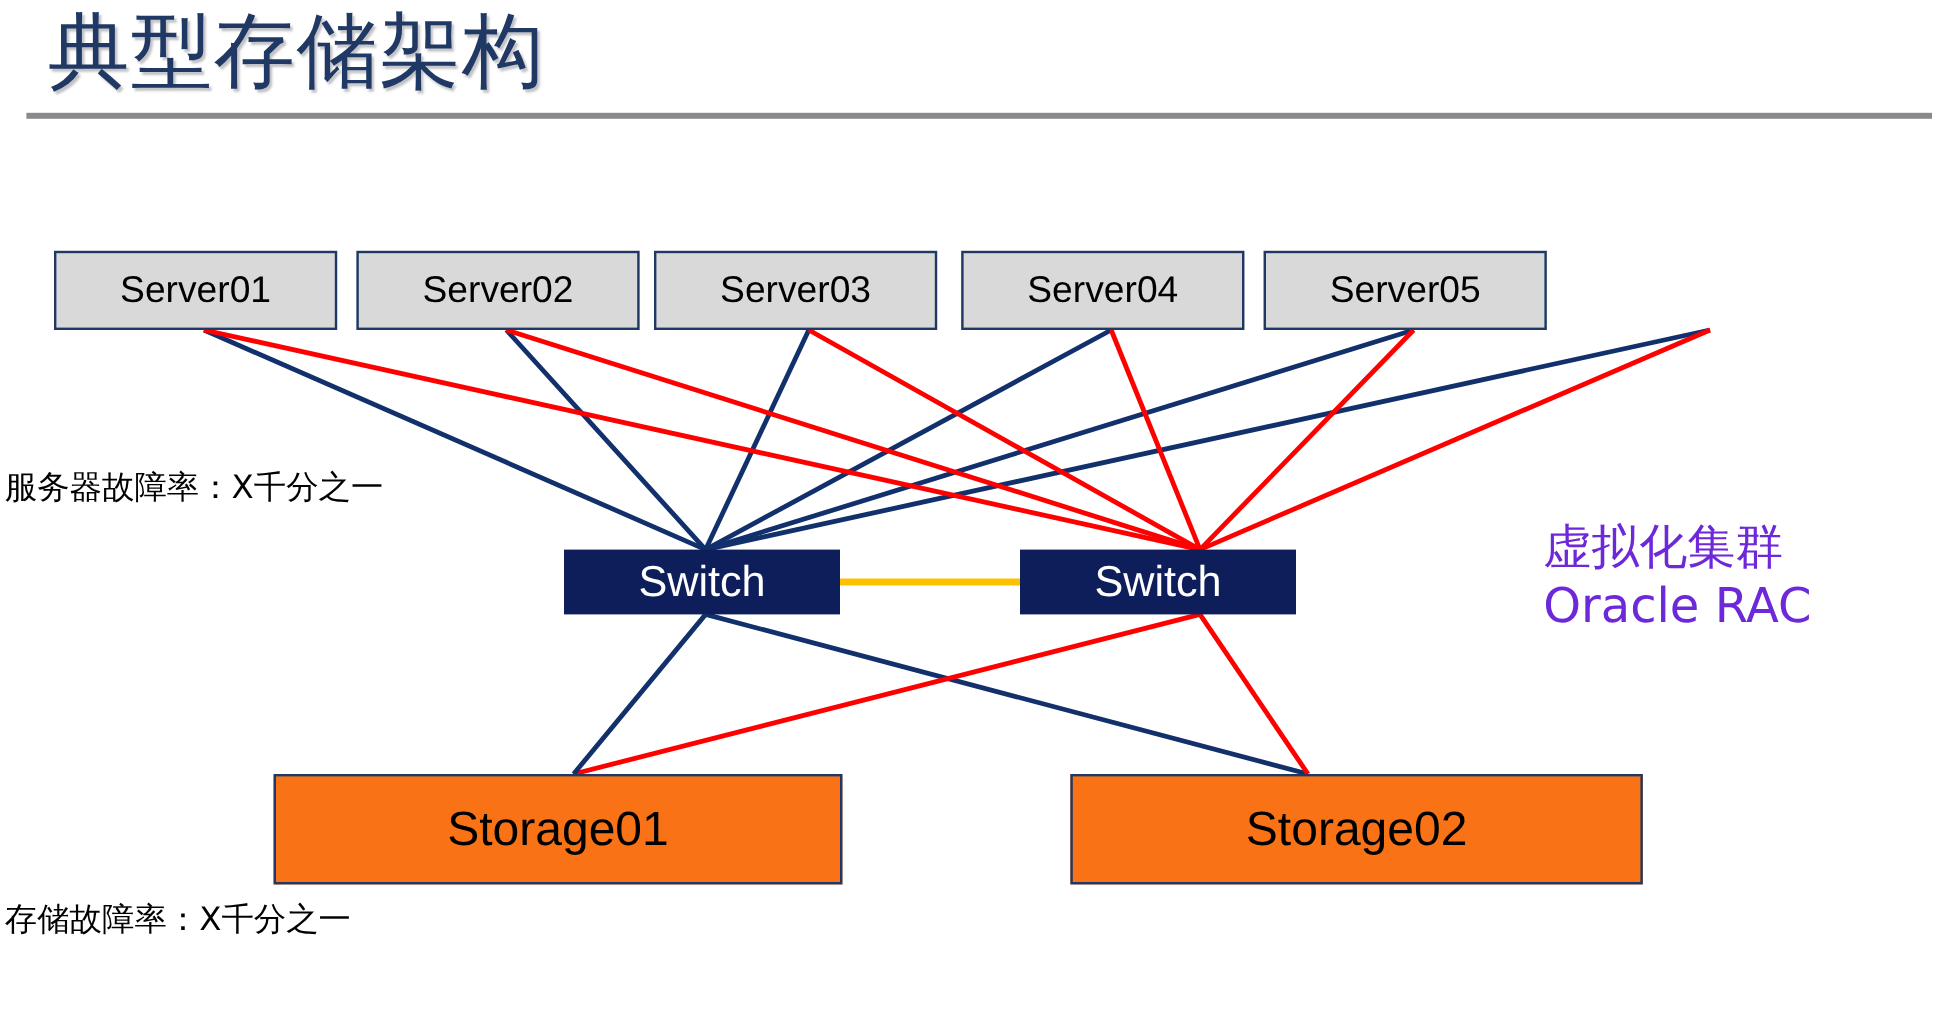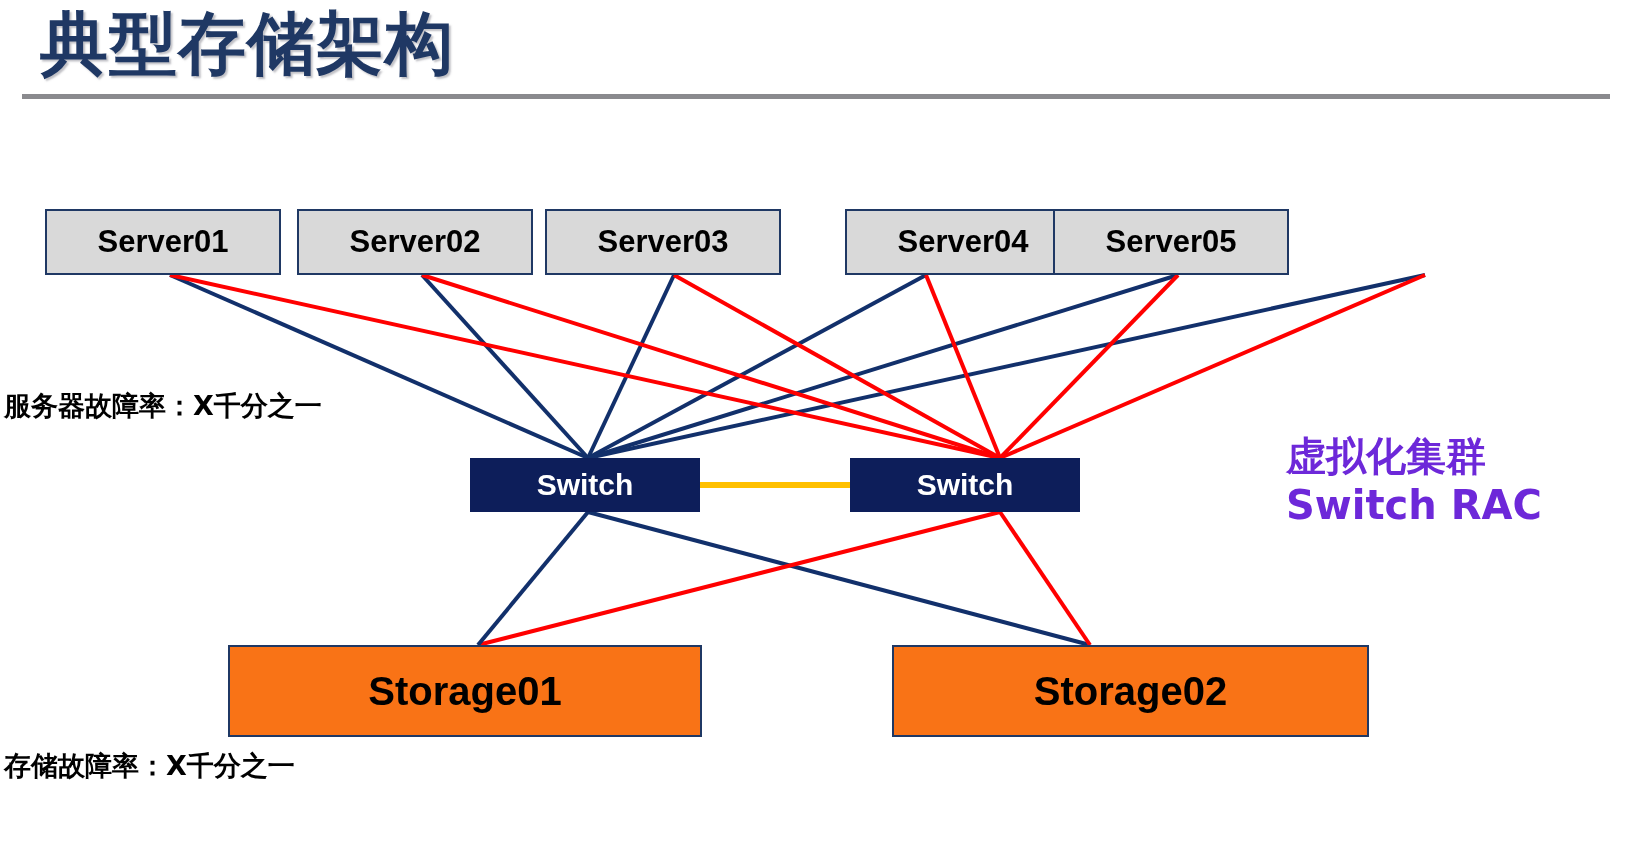--- a/index.html
+++ b/index.html
@@ -9,21 +9,20 @@
   }
   body {
     font-family: "Liberation Sans", "DejaVu Sans", sans-serif;
   }
   #slide {
     position: relative;
     width: 1632px;
     height: 847px;
     background: #ffffff;
     overflow: hidden;
-    font-weight: bold;
   }
 
   
   #title {
     position: absolute;
     left: 40px;
     top: -2px;
     font-size: 68px;
     line-height: 92px;
     color: #1F3864;
@@ -83,21 +82,21 @@
     font-family: "Liberation Sans", sans-serif;
   }
   .switch {
     background: #0D1E5A;
     border: none;
     height: 54px;
     width: 230px;
     top: 458px;
   }
   .switch span {
-    font-size: 30px;
+    font-size: 36px;
     color: #ffffff;
     font-family: "Liberation Sans", sans-serif;
   }
 
   
   .note {
     position: absolute;
     font-size: 27px;
     color: #000000;
     white-space: nowrap;
@@ -148,21 +147,21 @@
 
   <div class="node server" style="left:45px;align-items:center;">
     <span>Server01</span>
   </div>
   <div class="node server" style="left:297px;">
     <span>Server02</span>
   </div>
   <div class="node server" style="left:545px;text-align:right;">
     <span>Server03</span>
   </div>
-  <div class="node server" style="left:801px;margin-left:44px;">
+  <div class="node server" style="left:801px;">
     <span>Server04</span>
   </div>
   <div class="node server" style="left:1053px;">
     <span>Server05</span>
   </div>
 
   <div class="node switch" style="left:470px;">
     <span>Switch</span>
   </div>
   <div class="node switch" style="left:850px;">
@@ -174,16 +173,16 @@
   </div>
   <div class="node storage" style="left:848px; width:477px;margin-left:44px;">
     <span>Storage02</span>
   </div>
 
   <div class="note" id="note-server">服务器故障率：X千分之一</div>
   <div class="note" id="note-storage">存储故障率：X千分之一</div>
 
   <div id="right-note">
     <div>虚拟化集群</div>
-    <div>Switch RAC</div>
+    <div>Oracle RAC</div>
   </div>
 
 </div>
 
 </body></html>

